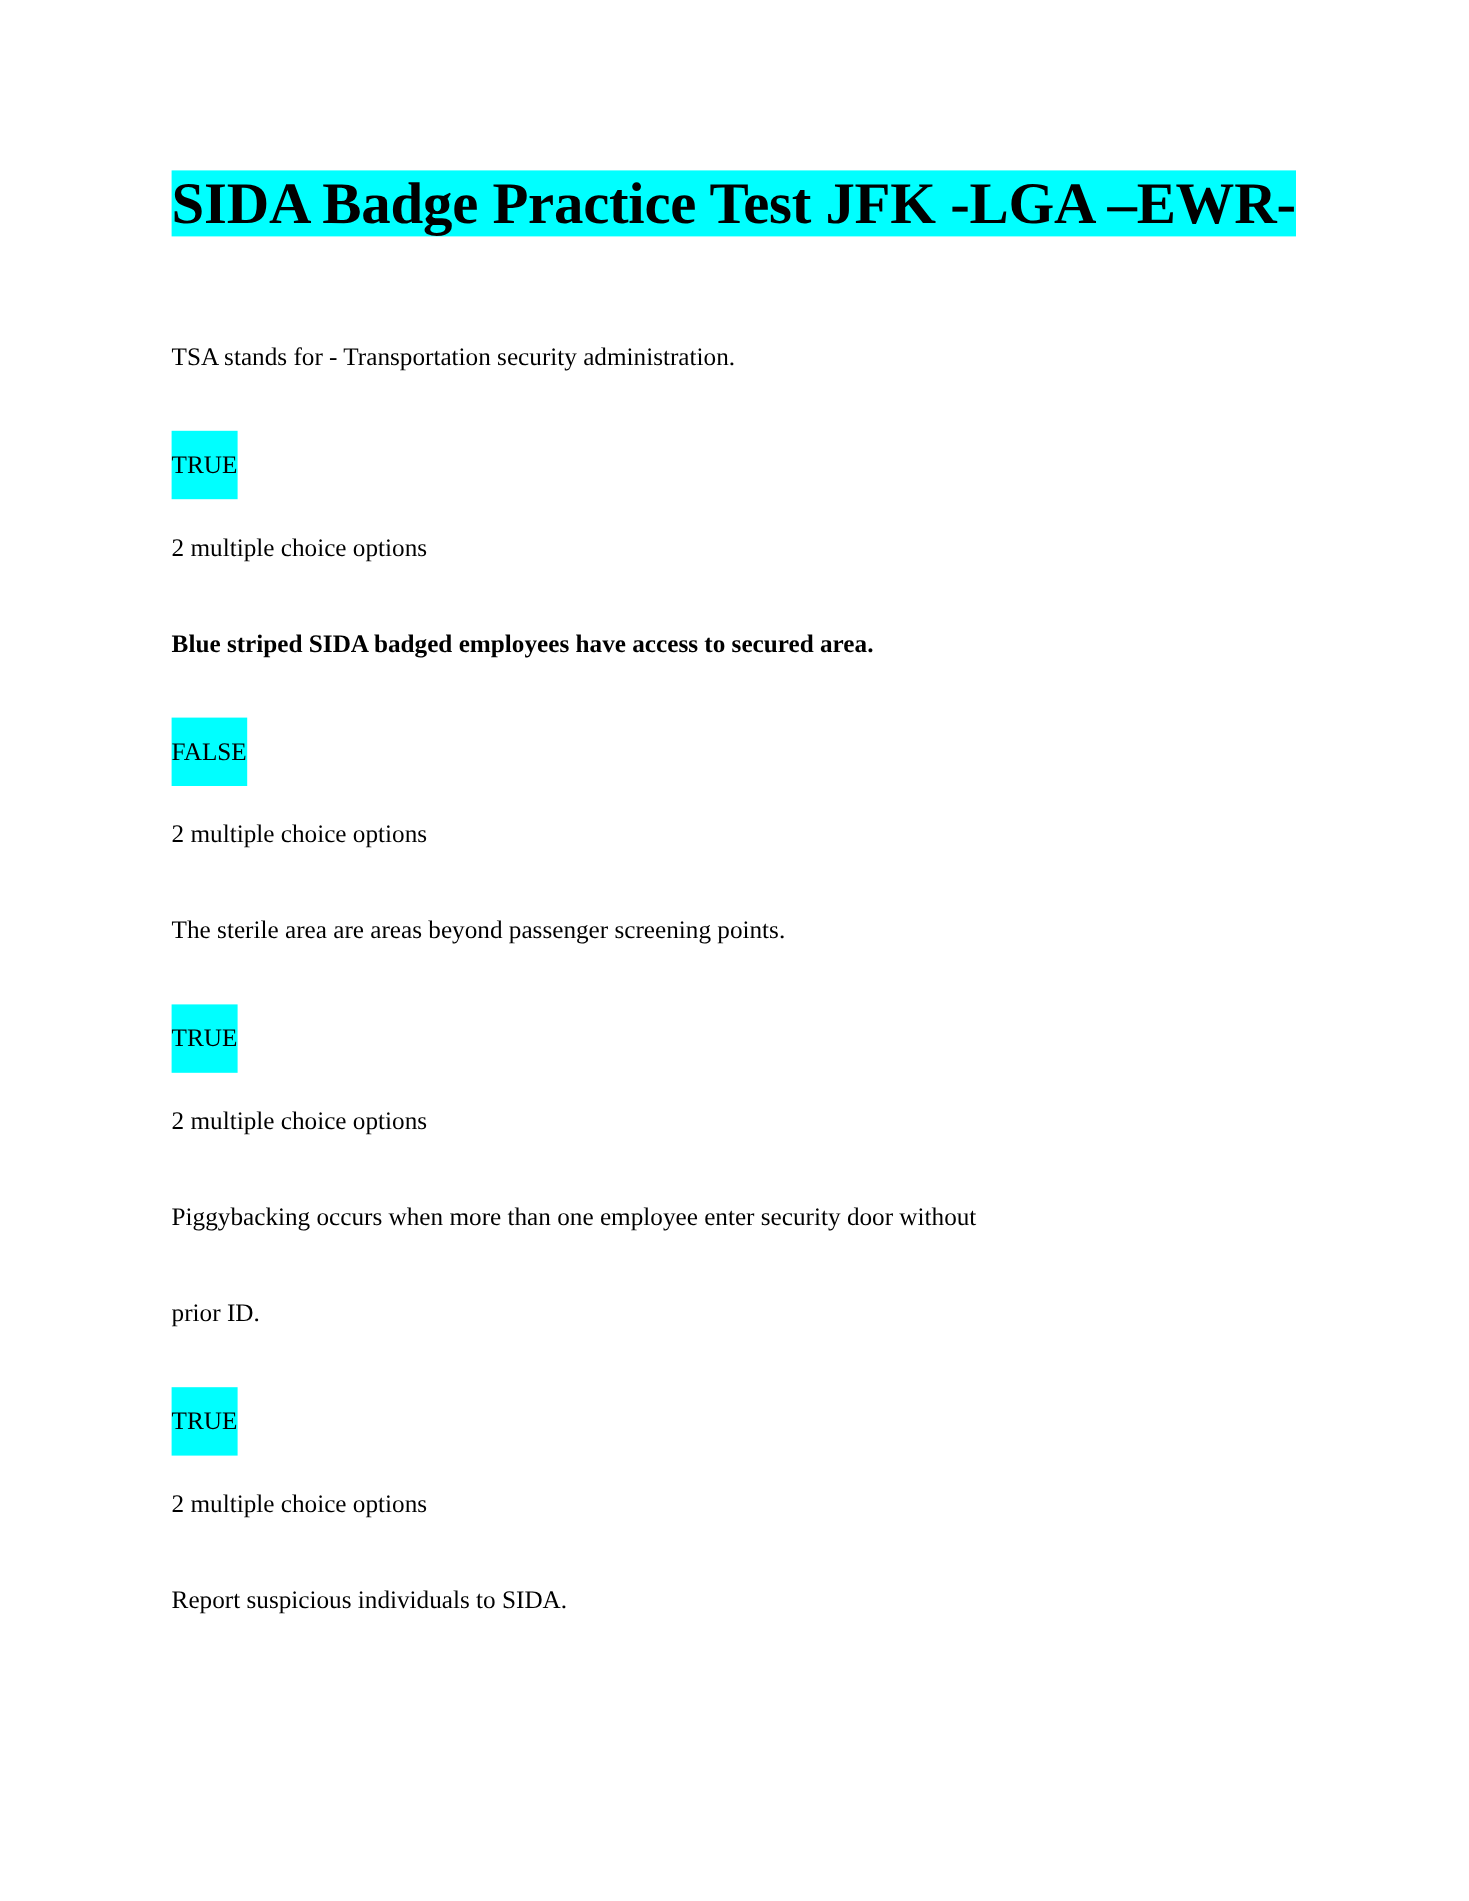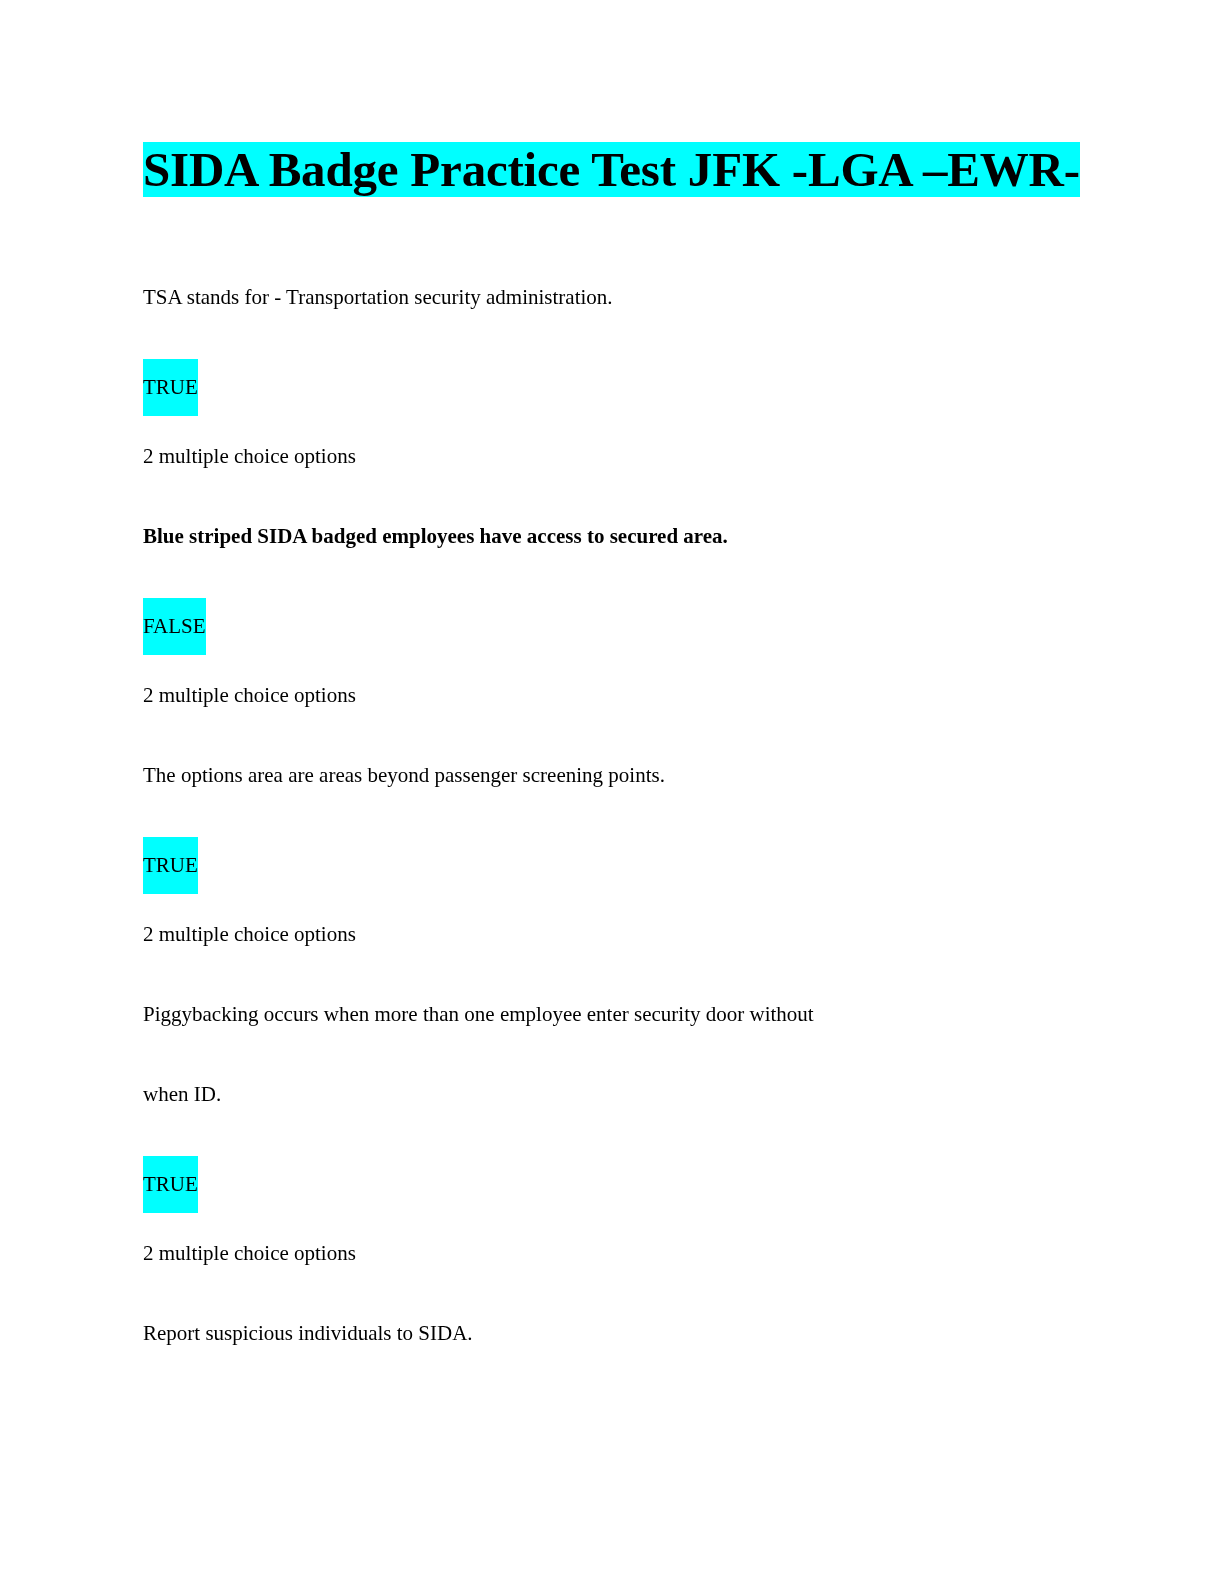--- a/index.html
+++ b/index.html
@@ -66,28 +66,28 @@
     <span class="answer">TRUE</span>
   </div>
   <div class="line" style="top:439px;">2 multiple choice options</div>
 
   <div class="line" style="top:519px;font-weight:bold;">Blue striped SIDA badged employees have access to secured area.</div>
   <div class="line" style="top:598px;">
     <span class="answer">FALSE</span>
   </div>
   <div class="line" style="top:678px;">2 multiple choice options</div>
 
-  <div class="line" style="top:758px;">The options area are areas beyond passenger screening points.</div>
+  <div class="line" style="top:758px;">The sterile area are areas beyond passenger screening points.</div>
   <div class="line" style="top:837px;">
     <span class="answer">TRUE</span>
   </div>
   <div class="line" style="top:917px;">2 multiple choice options</div>
 
   <div class="line" style="top:997px;">Piggybacking occurs when more than one employee enter security door without</div>
-  <div class="line" style="top:1077px;">when ID.</div>
+  <div class="line" style="top:1077px;">prior ID.</div>
   <div class="line" style="top:1156px;">
     <span class="answer">TRUE</span>
   </div>
   <div class="line" style="top:1236px;">2 multiple choice options</div>
 
   <div class="line" style="top:1316px;">Report suspicious individuals to SIDA.</div>
 
 </div>
 
 </body></html>

